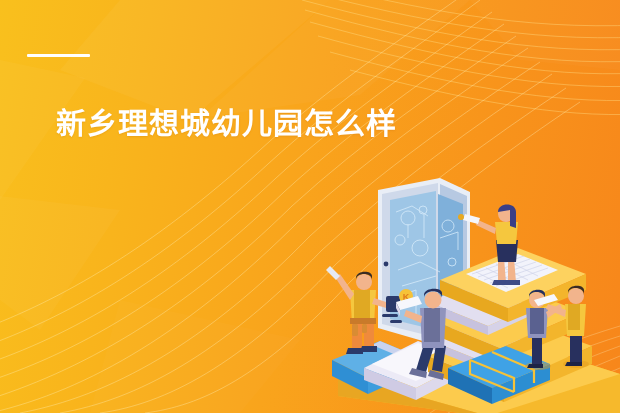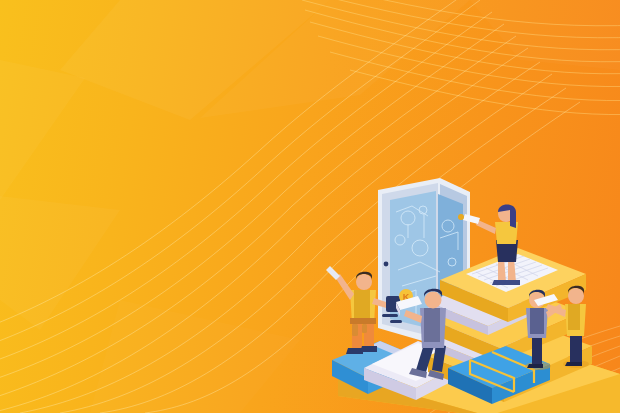--- a/index.html
+++ b/index.html
@@ -114,20 +114,24 @@
     <g fill="none" stroke="#fff3c6" stroke-opacity="0.4" stroke-width="0.7">
       <path d="M430,413 C480,380 540,350 620,326"></path>
       <path d="M448,413 C496,384 556,356 620,336"></path>
       <path d="M466,413 C512,390 570,364 620,346"></path>
       <path d="M486,413 C528,394 582,372 620,356"></path>
       <path d="M508,413 C546,398 592,380 620,368"></path>
       <path d="M532,413 C566,402 600,390 620,382"></path>
     </g>
   </svg>
 
+  <div class="text-block">
+    <div class="rule"></div>
+    <h1 class="headline">新乡理想城幼儿园怎么样</h1>
+  </div>
 
   <svg class="illo" viewBox="0 0 300 235" preserveAspectRatio="xMaxYMax meet" aria-hidden="true">
 
     <g>
       <polygon points="18,196 150,148 300,196 300,235 140,235 18,218" fill="#f6b92c"></polygon>
       <polygon points="18,196 150,148 300,196 168,238" fill="#fccb4d"></polygon>
       <polygon points="18,196 168,238 140,235 18,218" fill="#e8a622"></polygon>
     </g>
 
     <g>

